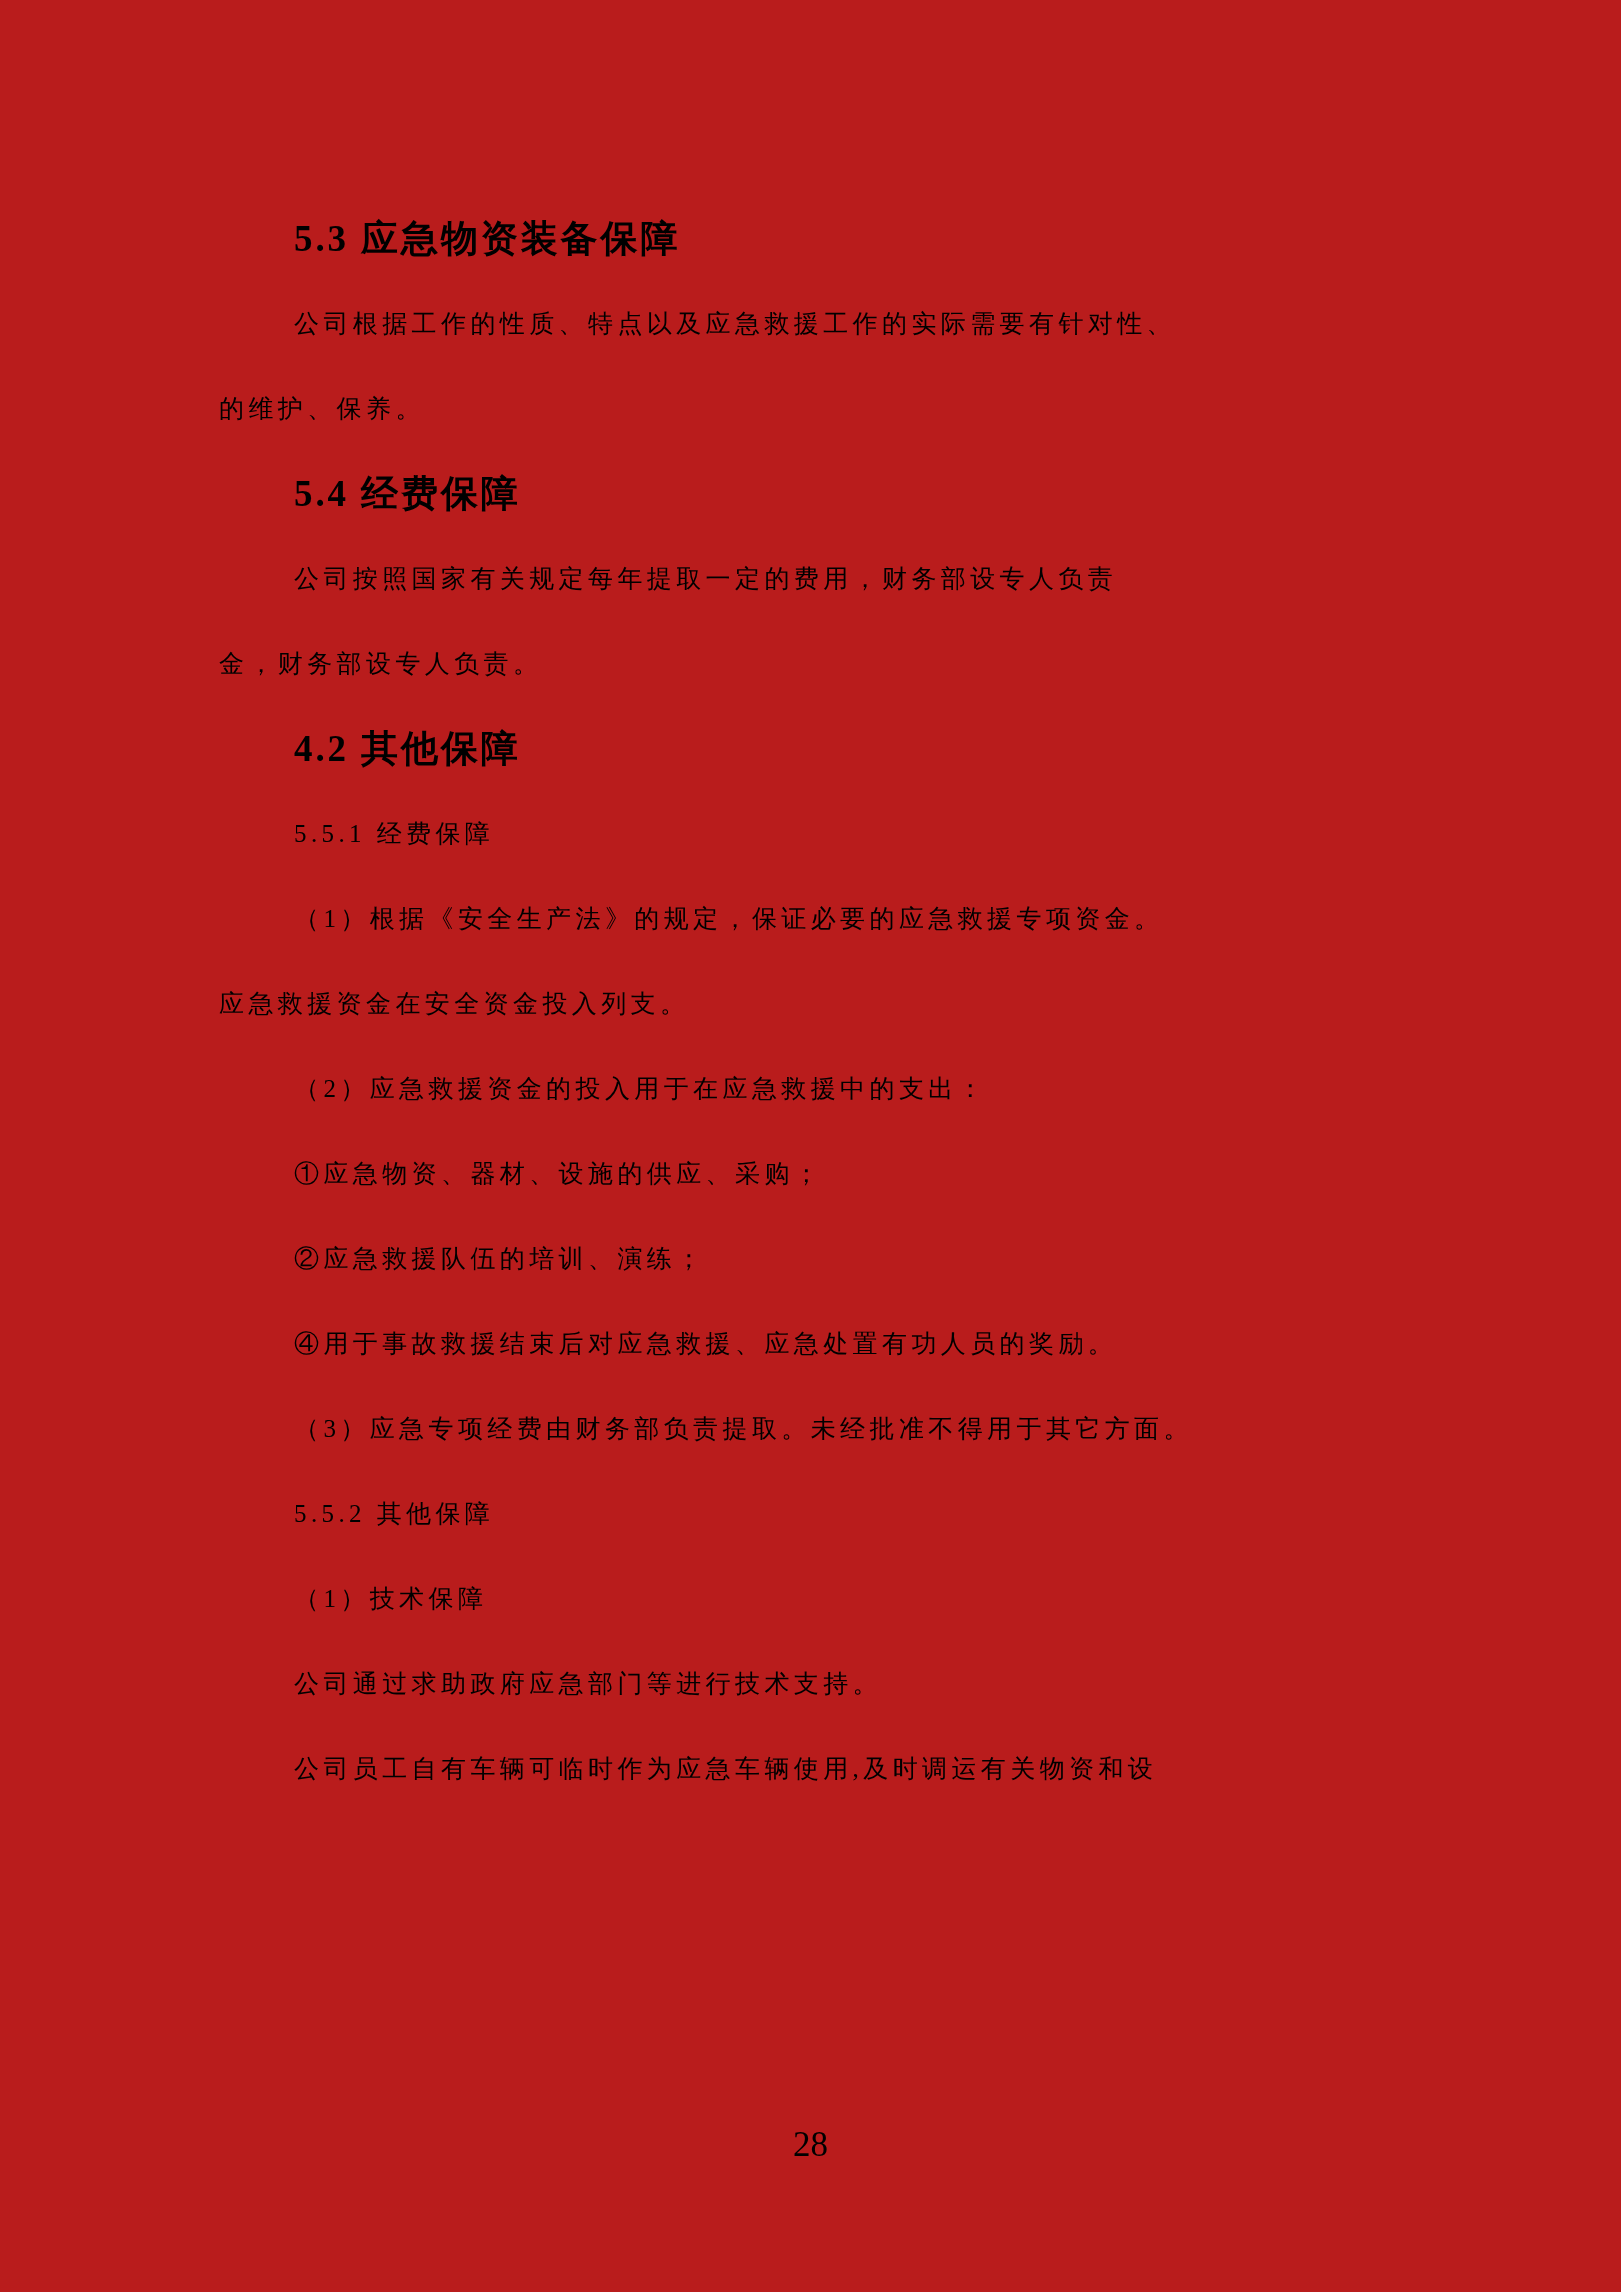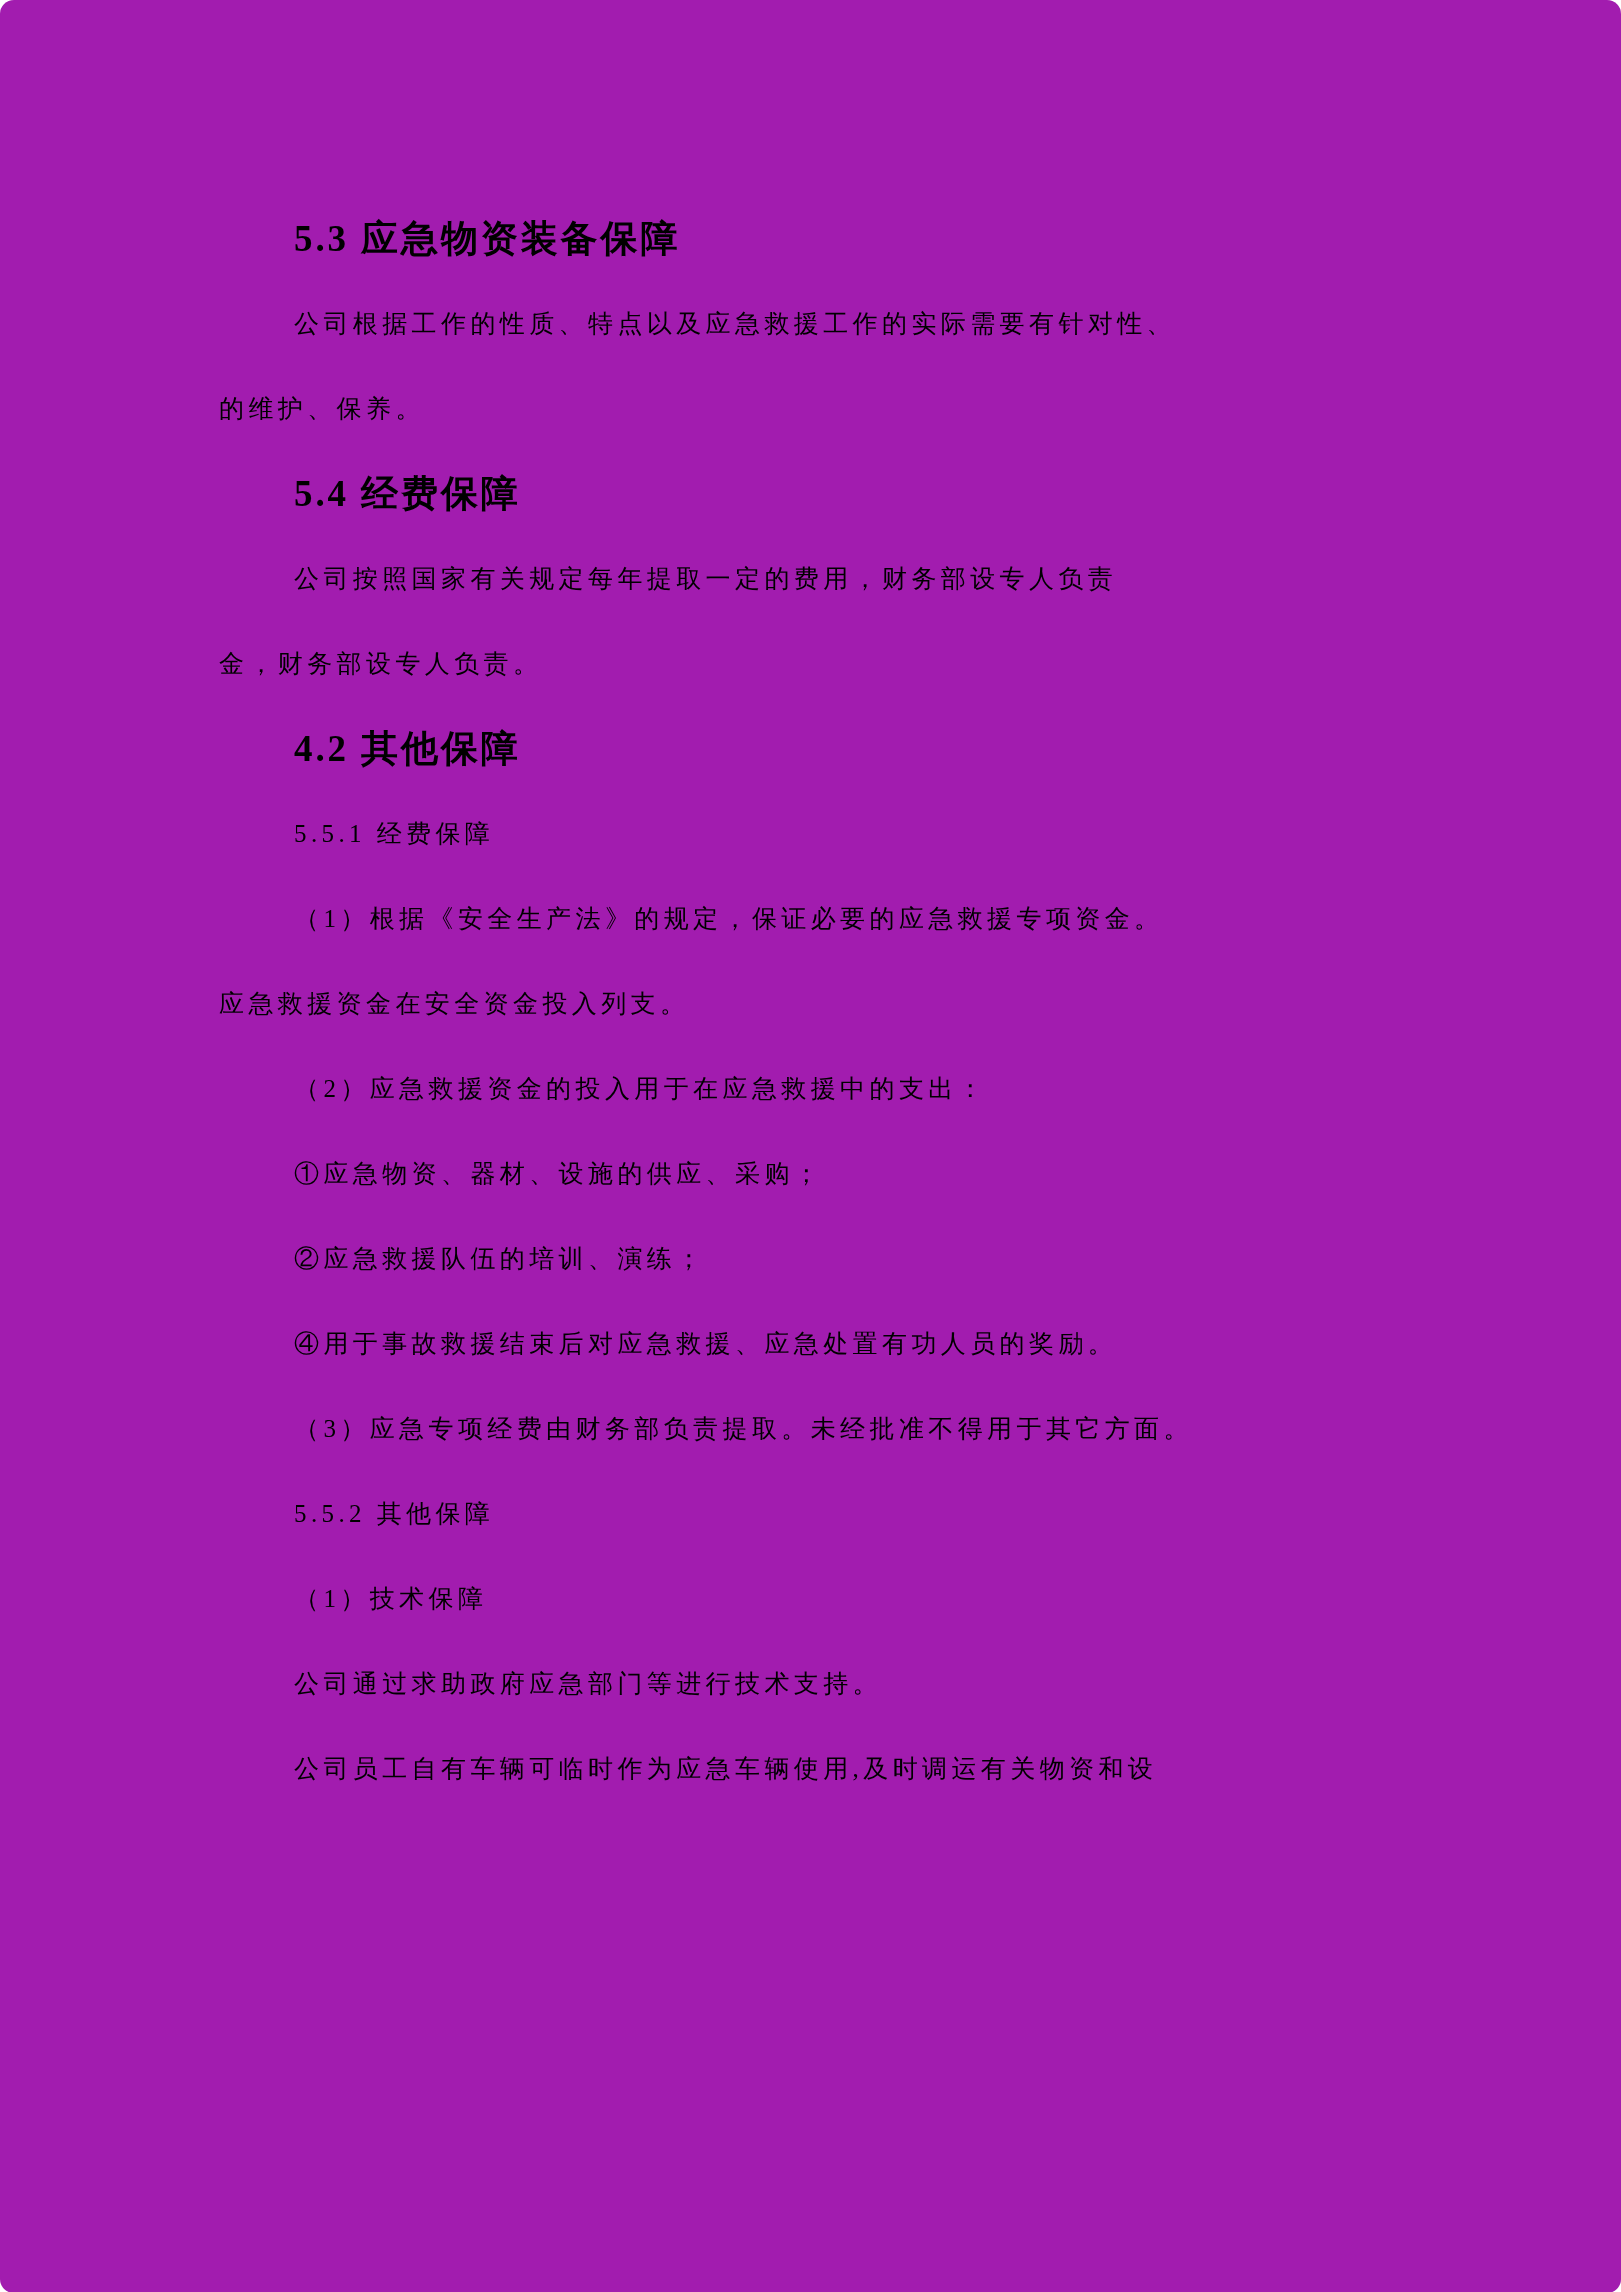--- a/index.html
+++ b/index.html
@@ -4,25 +4,24 @@
 <style>
   html, body {
     margin: 0;
     padding: 0;
     background: #ffffff;
   }
   .page {
     position: relative;
     width: 1621px;
     height: 2293px;
-    background: #a21caf;
+    background: #b91c1c;
     overflow: hidden;
     font-family: "Liberation Serif", "DejaVu Serif", serif;
     color: #000000;
-    border-radius: 14px;
   }
   .text-block {
     position: absolute;
     left: 219px;
     top: 196px;
     width: 1198px;
   }
   .line {
     height: 85px;
     line-height: 85px;
@@ -70,14 +69,15 @@
       <div class="line indent">（2）应急救援资金的投入用于在应急救援中的支出：</div>
       <div class="line indent">①应急物资、器材、设施的供应、采购；</div>
       <div class="line indent">②应急救援队伍的培训、演练；</div>
       <div class="line indent">④用于事故救援结束后对应急救援、应急处置有功人员的奖励。</div>
       <div class="line indent">（3）应急专项经费由财务部负责提取。未经批准不得用于其它方面。</div>
       <div class="line indent">5.5.2 其他保障</div>
       <div class="line indent">（1）技术保障</div>
       <div class="line indent">公司通过求助政府应急部门等进行技术支持。</div>
       <div class="line indent">公司员工自有车辆可临时作为应急车辆使用,及时调运有关物资和设</div>
     </div>
+  <div class="page-number">28</div>
 </div>
 
 
 </body></html>

